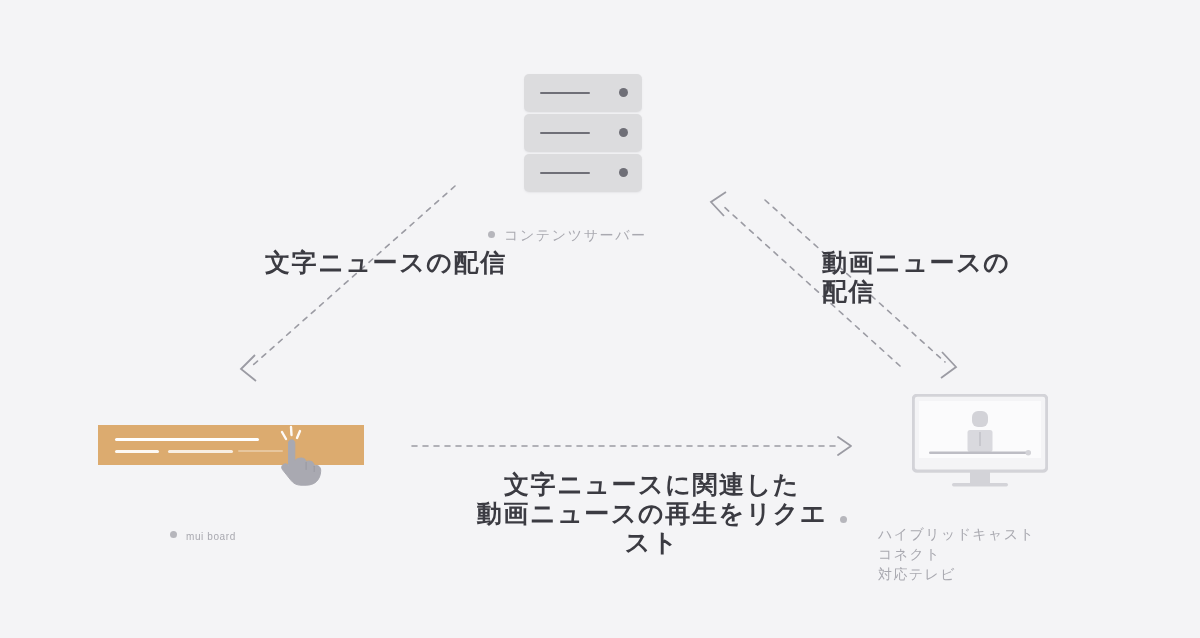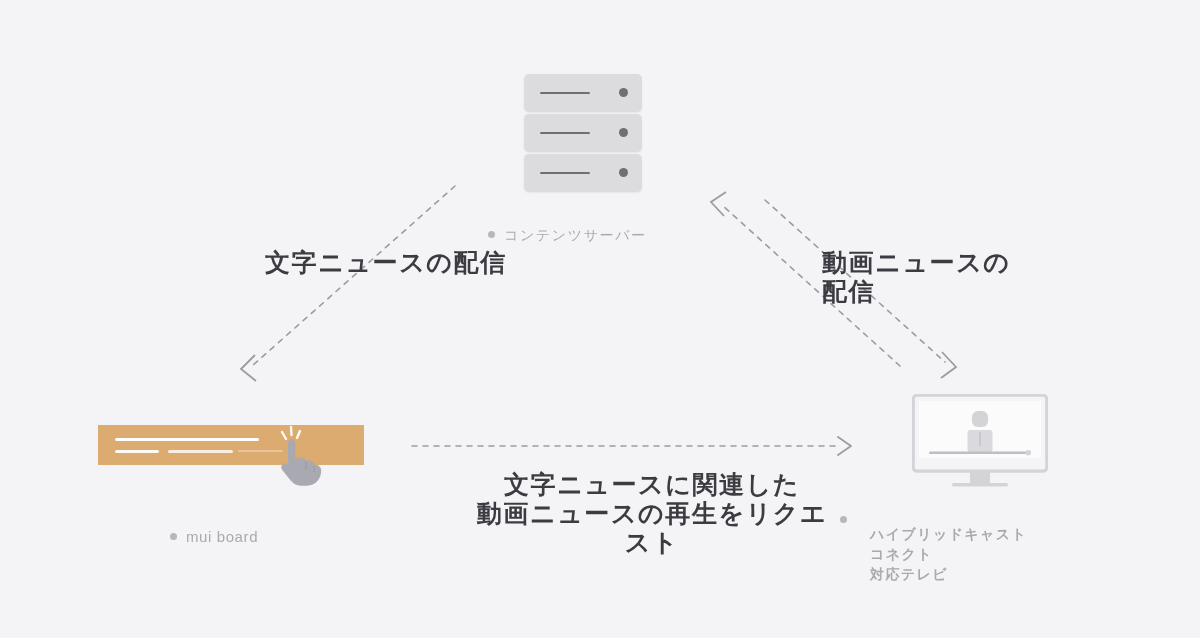--- a/index.html
+++ b/index.html
@@ -86,37 +86,36 @@
     vertical-align: 2px;
   }
   .caption.server-caption {
     left: 488px;
     top: 205px;
   }
   .caption.mui-caption {
     left: 170px;
     top: 507px;
     letter-spacing: 0.6px;
-    font-size: 15px;
+    font-size: 10px;
   }
   .caption.tv-caption {
     left: 840px;
     top: 504px;
     letter-spacing: 1.4px;
   }
   .caption.tv-caption .bullet {
     position: absolute;
     left: 0;
     top: 12px;
     margin: 0;
   }
   .caption.tv-caption .tv-text {
     display: inline-block;
-    margin-left: 30px;
-    font-weight: bold;
+    margin-left: 38px;
   }
 
   
   .flow-label {
     position: absolute;
     color: #3b3b42;
     font-size: 25px;
     font-weight: 700;
     letter-spacing: 1.6px;
     line-height: 29px;

